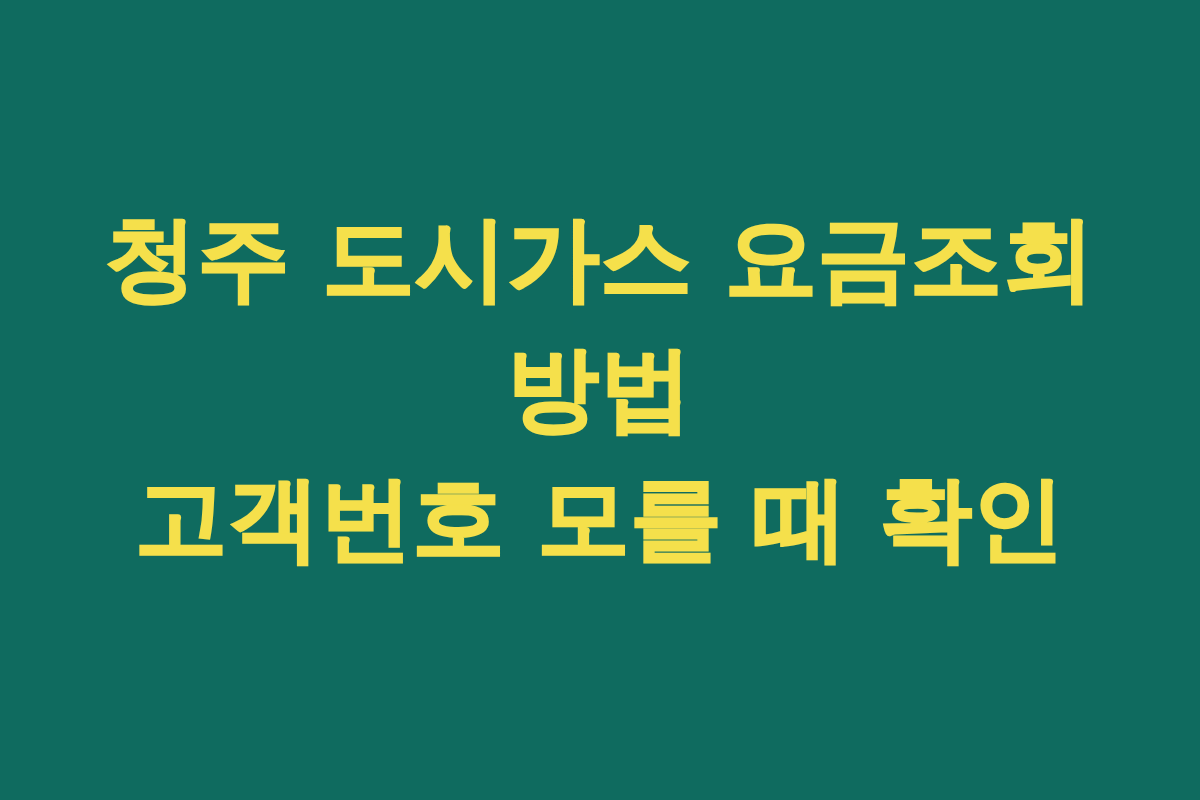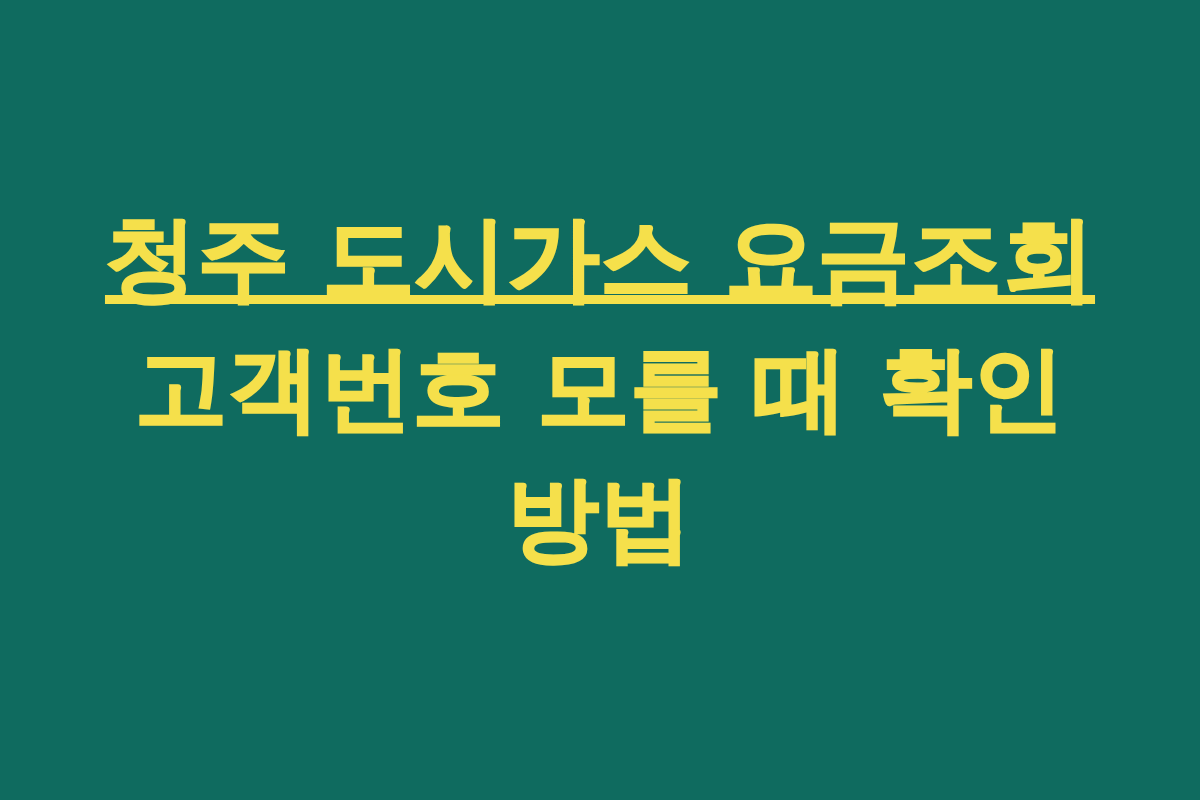--- a/index.html
+++ b/index.html
@@ -56,20 +56,20 @@
     letter-spacing: 1px;
   }
 </style>
 </head>
 <body>
 
 <div id="thumbnail-card" style="background: rgb(15, 107, 95);">
 
   <div id="title-block">
 
-    <span class="title-line line-1" style="color: rgb(245, 224, 75); text-decoration: underline; -webkit-text-stroke: 2px rgb(245, 224, 75);">청주 도시가스 요금조회</span>
+    <span class="title-line line-1" style="color: rgb(245, 224, 75); -webkit-text-stroke: 2px rgb(245, 224, 75);">청주 도시가스 요금조회</span>
+
+    <span class="title-line line-3" style="color: rgb(245, 224, 75); -webkit-text-stroke: 2px rgb(245, 224, 75);">방법</span>
 
     <span class="title-line line-2" style="color: rgb(245, 224, 75); -webkit-text-stroke: 2px rgb(245, 224, 75);">고객번호 모를 때 확인</span>
-
-    <span class="title-line line-3" style="color: rgb(245, 224, 75); -webkit-text-stroke: 2px rgb(245, 224, 75);">방법</span>
 
   </div>
 </div>
 
 </body></html>

